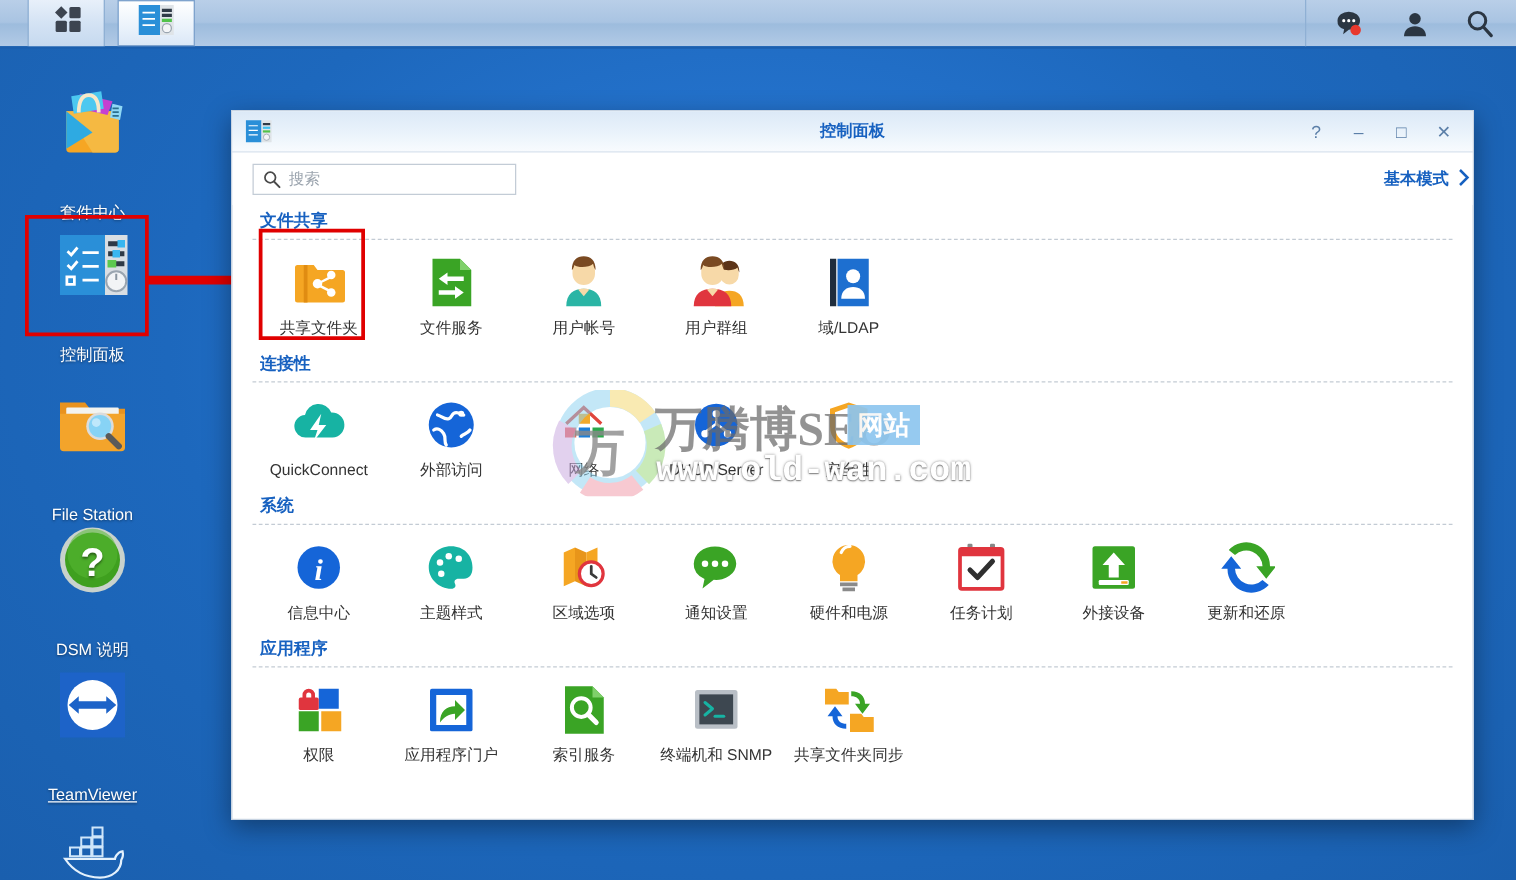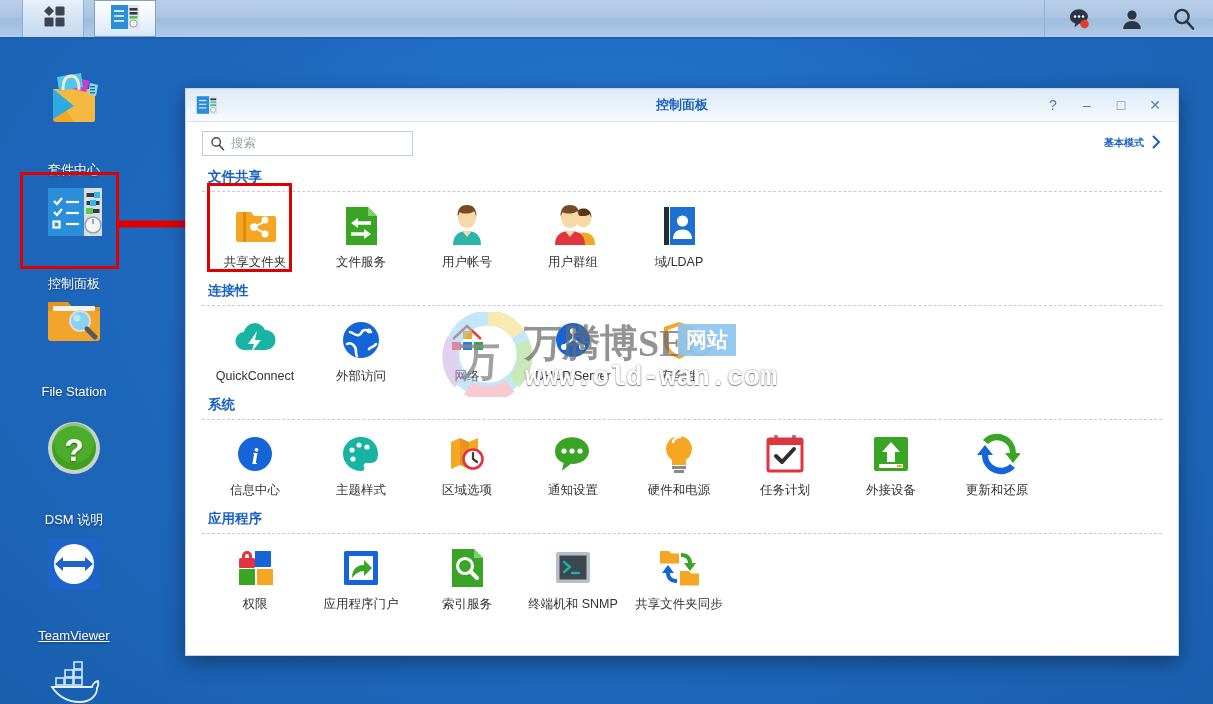--- a/index.html
+++ b/index.html
@@ -82,36 +82,36 @@
     padding-right: 16px; position: relative; z-index: 2;
   }
   .cp-winbtn {
     color: #5b7fa8; font-size: 14px; line-height: 14px;
     width: 14px; height: 14px; display: flex; align-items: center; justify-content: center;
     cursor: pointer;
   }
 
   .cp-toolbar {
     height: 42px; display: flex; align-items: center;
-    padding: 0 17px 0 16px; background: #fff;
+    padding: 0 2px 0 16px; background: #fff;
   }
   .cp-search {
     width: 211px; height: 25px; border: 1px solid #c3ccd6; background: #fff;
     display: flex; align-items: center; padding-left: 7px;
   }
   .cp-search .mag { width: 15px; height: 15px; flex: none; }
   .cp-search input {
     border: 0; outline: 0; font-size: 12.5px; color: #333;
     margin-left: 6px; width: 170px;
     font-family: "Liberation Sans", "DejaVu Sans", sans-serif;
   }
   .cp-search input::placeholder { color: #9aa3ad; }
   .cp-mode {
     margin-left: auto; display: flex; align-items: center; gap: 7px;
-    color: #1761c0; font-size: 10px; font-weight: bold; cursor: pointer;
+    color: #1761c0; font-size: 13px; font-weight: bold; cursor: pointer;
   }
 
   .cp-body { flex: 1; padding: 0 16px 0 16px; overflow: hidden; position: relative; }
   .cp-section-title {
     color: #1761c0; font-size: 13.5px; font-weight: bold;
     padding: 4px 0 5px 6px;
   }
   .cp-divider { border-top: 1px dashed #c3cbd4; height: 0; }
   .cp-row {
     display: flex; align-items: flex-start;
@@ -256,21 +256,21 @@
       <rect x="48" y="20" width="6" height="6" fill="#38b6f0"></rect>
       <rect x="44.5" y="29" width="13" height="4" fill="#2f3a46"></rect>
       <rect x="44" y="28" width="7" height="6" fill="#5cc94f"></rect>
       <circle cx="51" cy="45" r="8" fill="#f2f4f6" stroke="#9aa5b0" stroke-width="1.6"></circle>
       <path d="M51 39 v5" stroke="#8b96a1" stroke-width="1.6"></path>
     </svg>
   </span>
   <span>控制面板</span>
 </div>
 
-<div class="desk-icon" style="left:14px; top:288px;justify-content:center;">
+<div class="desk-icon" style="left:14px; top:308px;justify-content:center;">
   <span class="glyph">
     <svg width="64" height="64" viewBox="0 0 64 64">
       <path d="M6 14 h20 l4 5 h28 v8 H6 Z" fill="#e8921e"></path>
       <rect x="11" y="18" width="42" height="8" rx="1" fill="#f3f3ef"></rect>
       <path d="M6 23 h52 v27 a3 3 0 0 1 -3 3 H9 a3 3 0 0 1 -3 -3 Z" fill="#f3a42b"></path>
       <circle cx="38" cy="33" r="11" fill="#dcdcdc"></circle>
       <circle cx="38" cy="33" r="9" fill="#87d3f5"></circle>
       <circle cx="35" cy="30" r="3.5" fill="#bfe8fb"></circle>
       <path d="M45 41 l8 8" stroke="#5a5a5a" stroke-width="5" stroke-linecap="round"></path>
     </svg>

